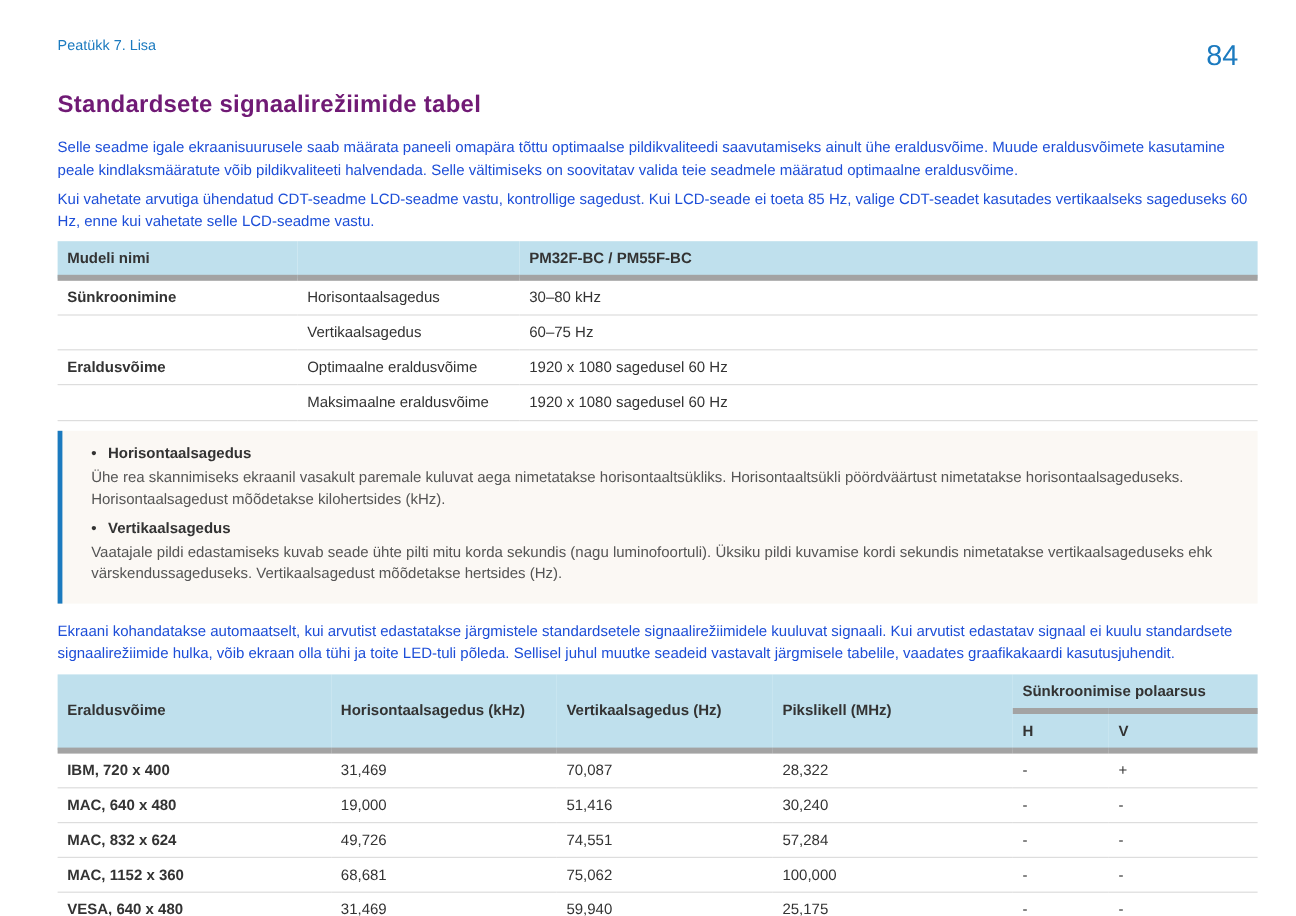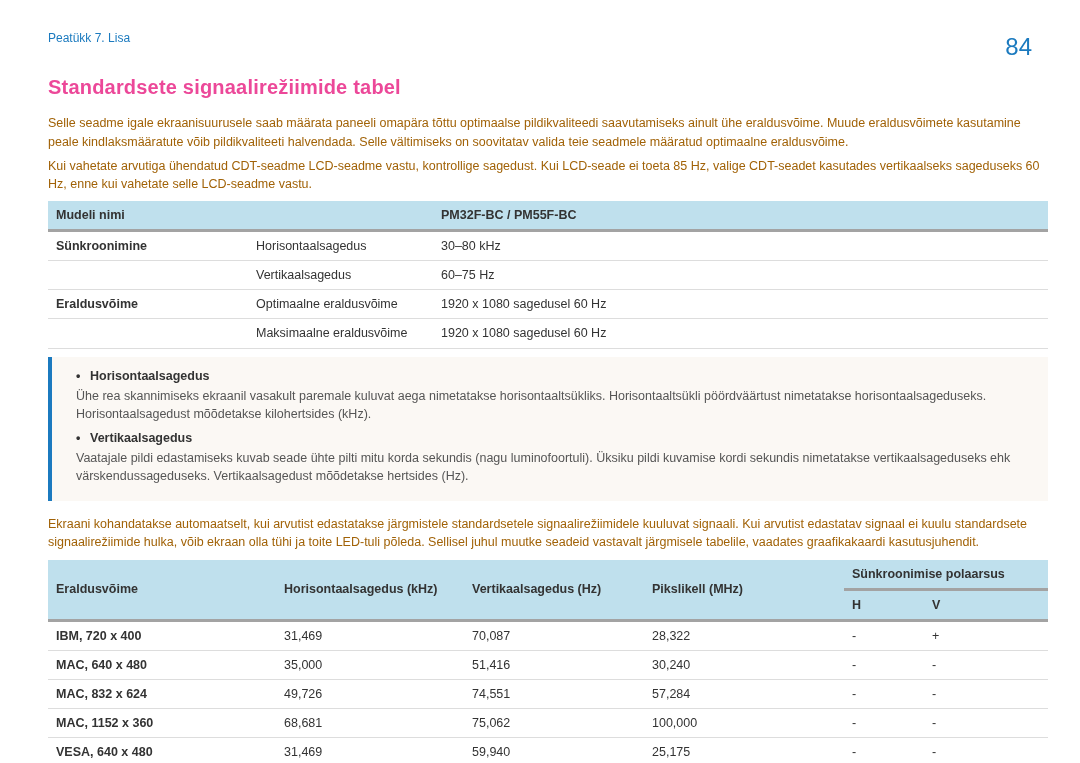--- a/index.html
+++ b/index.html
@@ -25,47 +25,47 @@
   }
   .page-number {
     position: absolute;
     top: 30px;
     right: 48px;
     color: #1b7abf;
     font-size: 24px;
     font-weight: 300;
   }
   h1.section-title {
-    color: #ec4899;
+    color: #701a75;
     font-size: 20px;
     font-weight: 600;
     margin: 0 0 12px 0;
     letter-spacing: 0.2px;
   }
   p.body {
     margin: 0 0 6px 0;
-    color: #a16207;
+    color: #1d4ed8;
   }
   table {
     width: 100%;
     border-collapse: collapse;
     margin-top: 8px;
     margin-bottom: 8px;
   }
   .tbl1 th, .tbl1 td, .tbl2 th, .tbl2 td {
     text-align: left;
     padding: 5px 8px;
     border-bottom: 1px solid #ddd;
     font-weight: normal;
   }
   .tbl1 thead th, .tbl2 thead th {
     background: #bfe0ed;
     font-weight: 600;
     color: #333;
-    border-bottom: 3px solid #a3a3a3;
+    border-bottom: 5px solid #a3a3a3;
   }
   .tbl1 .col-a { width: 200px; }
   .tbl1 .col-b { width: 185px; }
   .tbl1 tbody td:first-child { font-weight: 600; }
   .infobox {
     border-left: 4px solid #1b7abf;
     background: #fbf8f4;
     padding: 10px 18px 10px 24px;
     margin: 8px 0 14px 0;
   }
@@ -165,21 +165,21 @@
         <tr>
           <td>IBM, 720 x 400</td>
           <td>31,469</td>
           <td>70,087</td>
           <td>28,322</td>
           <td>-</td>
           <td>+</td>
         </tr>
         <tr>
           <td>MAC, 640 x 480</td>
-          <td>35,000</td>
+          <td>19,000</td>
           <td>51,416</td>
           <td>30,240</td>
           <td>-</td>
           <td>-</td>
         </tr>
         <tr>
           <td>MAC, 832 x 624</td>
           <td>49,726</td>
           <td>74,551</td>
           <td>57,284</td>

